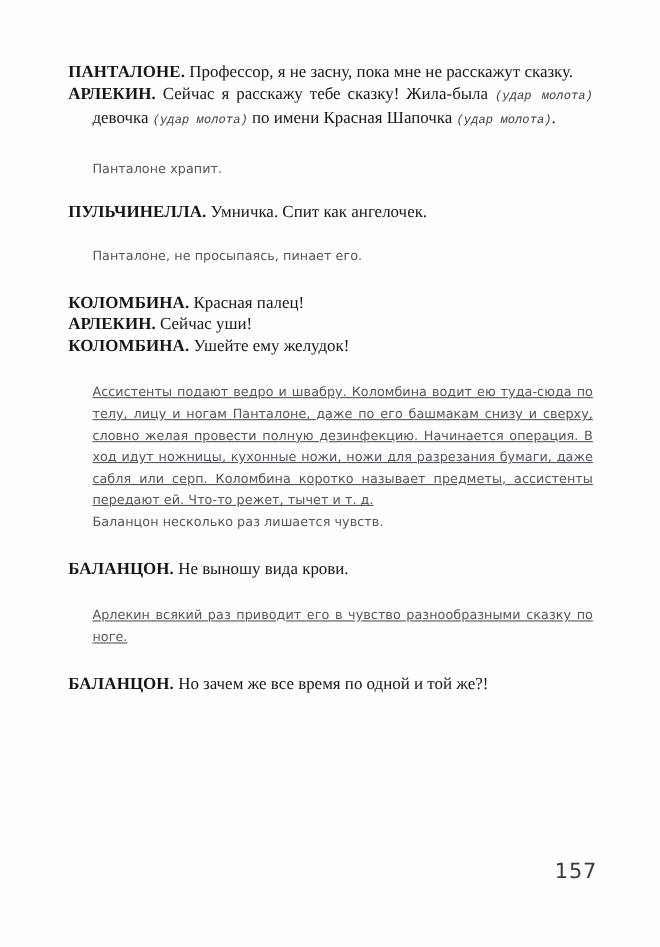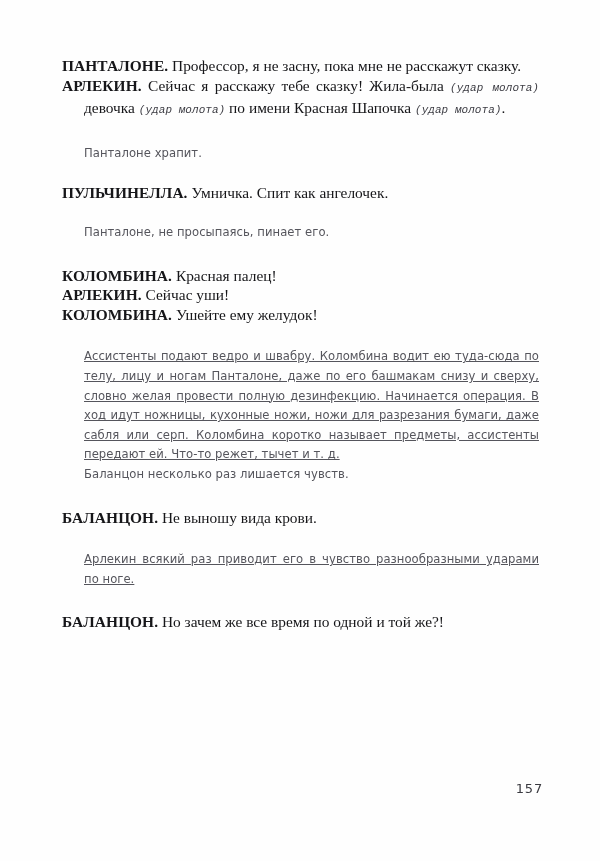--- a/index.html
+++ b/index.html
@@ -61,21 +61,21 @@
     letter-spacing: 0.05px;
   }
   .gap-md { height: 20px; }
   .gap-lg { height: 23px; }
 
   .folio {
     position: absolute;
     right: 57px;
     top: 781px;
     font-family: "DejaVu Sans", "Liberation Sans", sans-serif;
-    font-size: 13px;
+    font-size: 19px;
     color: #3a3a40;
     letter-spacing: 0.8px;
   }
 </style>
 </head>
 <body>
 
 <div class="page">
   <div class="content">
 
@@ -110,21 +110,21 @@
 
     <p class="direction justify">Ассистенты подают ведро и швабру. Коломбина водит ею туда-сюда по телу, лицу и ногам Панталоне, даже по его башмакам снизу и сверху, словно желая провести полную дезинфекцию. Начинается операция. В ход идут ножницы, кухонные ножи, ножи для разрезания бумаги, даже сабля или серп. Коломбина коротко называет предметы, ассистенты передают ей. Что-то режет, тычет и т. д.</p>
     <p class="direction">Баланцон несколько раз лишается чувств.</p>
 
     <div class="gap-lg"></div>
 
     <p class="speech"><span class="who">БАЛАНЦОН.</span><span> Не выношу вида крови.</span></p>
 
     <div class="gap-lg"></div>
 
-    <p class="direction justify">Арлекин всякий раз приводит его в чувство разнообразными ударами по ноге.</p>
+    <p class="direction justify">Арлекин всякий раз приводит его в чувство разнообразными сказку по ноге.</p>
 
     <div class="gap-lg"></div>
 
     <p class="speech"><span class="who">БАЛАНЦОН.</span><span> Но зачем же все время по одной и той же?!</span></p>
 
   </div>
 
   <div class="folio">157</div>
 </div>
 

